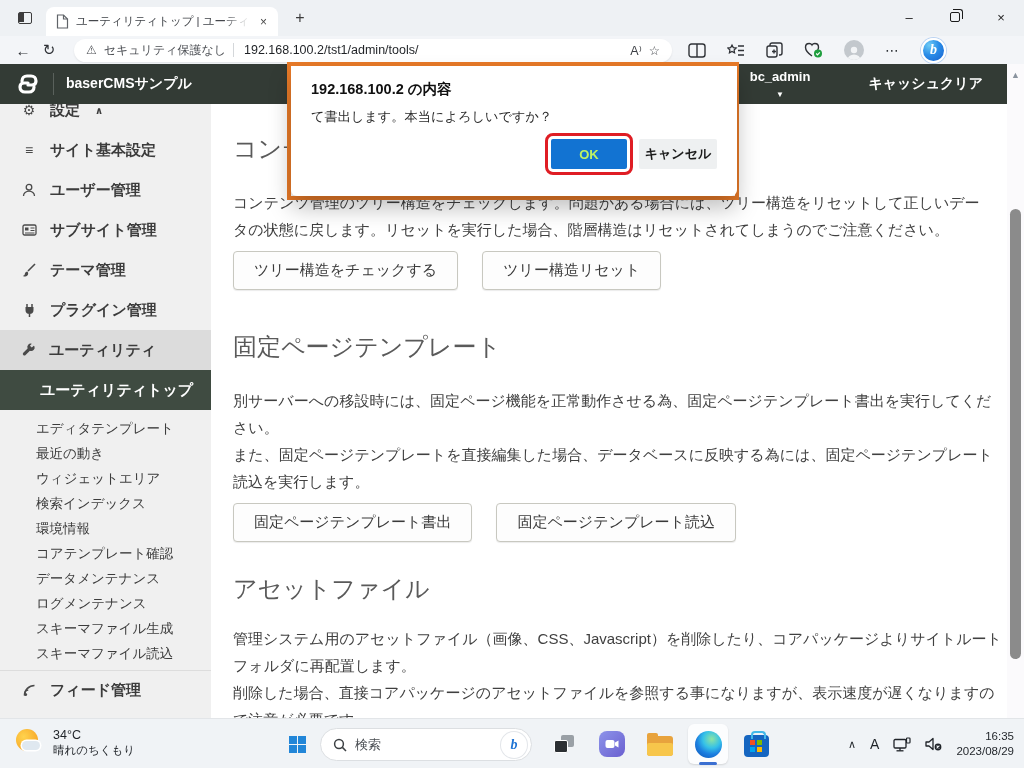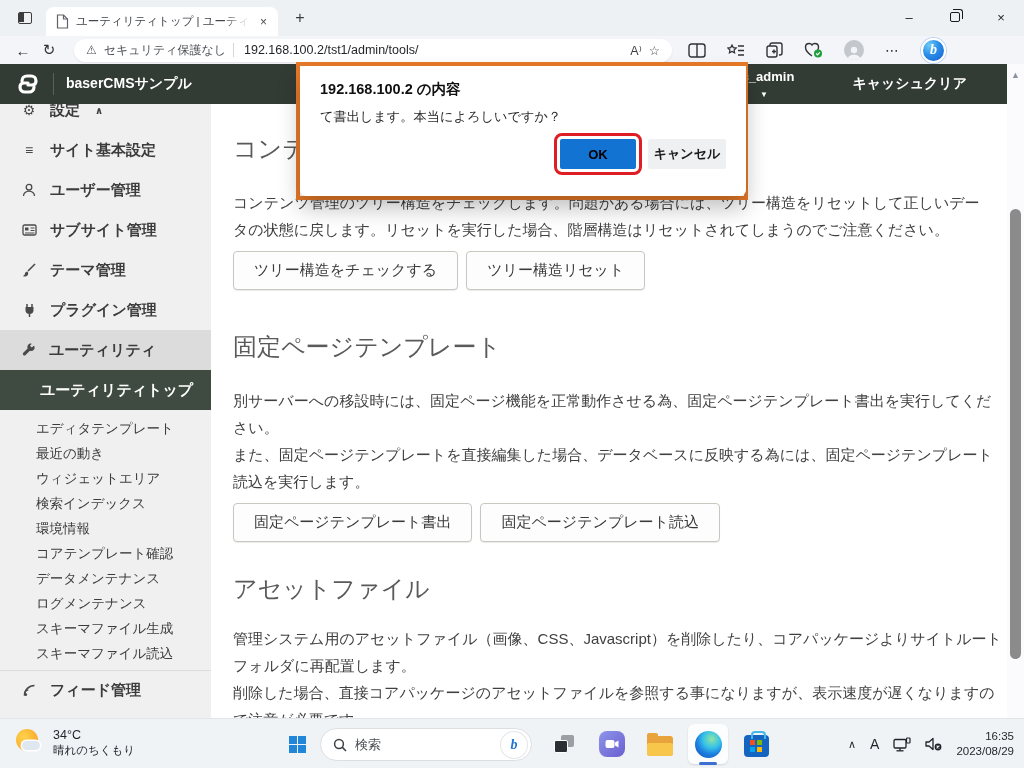--- a/index.html
+++ b/index.html
@@ -38,56 +38,56 @@
 
   
   .page { position:absolute; top:64px; left:0; width:1024px; height:654px; background:#fff; overflow:hidden; }
   .admin-header { position:absolute; top:0; left:0; width:1007px; height:40px; background:#333b35; display:flex; align-items:center; color:#fff; }
   .brand-logo { width:26px; height:26px; margin:0 12px 0 15px; }
   .brand-divider { width:1px; height:22px; background:#5a615c; margin-right:12px; }
   .brand-name { font-size:14px; font-weight:bold; }
   .header-spacer { flex:1; }
   .user-menu { font-size:13px; font-weight:bold; display:flex; align-items:center; gap:6px; margin-right:58px;flex-direction:column; }
   .user-caret { font-size:8px; }
-  .cache-clear { font-size:14px; font-weight:bold; margin-right:40px; }
+  .cache-clear { font-size:14px; font-weight:bold; margin-right:24px; }
 
   .sidebar { position:absolute; top:40px; left:0; width:211px; height:614px; background:#f0f0f0; overflow:hidden; }
   .nav-item { height:40px; display:flex; align-items:center; gap:13px; padding-left:21px; font-size:15px; font-weight:bold; color:#3c3c3c; }
   .nav-item.clipped { margin-top:-14px; }
   .nav-item.active-parent { background:#dcdcdc;gap:12px; }
   .nav-item .nicon { width:16px; display:flex; justify-content:center; align-items:center; font-size:14px; color:#4a4a4a; }
   .nav-chev { font-size:10px; margin-left:2px; }
   .subnav-active { height:40px; display:flex; align-items:center; padding-left:40px; background:#3f4b41; color:#fff; font-size:15px; font-weight:bold; }
   .subnav { padding:6px 0 4px; }
   .subnav-item { height:25px; line-height:25px; padding-left:36px; font-size:13.5px; color:#3c3c3c; }
   .nav-item.feed { border-top:1px solid #ddd; background:#f0f0f0; }
 
   .content { position:absolute; top:40px; left:211px; width:796px; height:614px; background:#fff; padding:30px 24px 0 22px; overflow:hidden; }
   .section-heading { font-size:24px; line-height:29px; font-weight:400; color:#5a5a5a; }
   .s2 .section-heading { margin-top:42px; }
   .s3 .section-heading { margin-top:32px; }
   .para { margin-top:26px; }
   .s3 .para { margin-top:22px; }
   .para-line { font-size:15px; line-height:27px; color:#404040; white-space:nowrap; }
-  .btn-row { margin-top:8px; display:flex; gap:8px;align-items:flex-end; }
+  .btn-row { margin-top:8px; display:flex; gap:24px;align-items:flex-end; }
   .btn { background:#fdfdfd; border:1px solid #c8c8c0; border-radius:4px; padding:9px 20px; font-size:15px; color:#3a3a3a; box-shadow:0 1px 1px rgba(0,0,0,.08); white-space:nowrap; font-family:inherit; }
 
   .scrollbar { position:absolute; top:0; right:0; width:17px; height:654px; background:#fbfafc; }
   .sb-up { position:absolute; top:6px; left:0; width:17px; text-align:center; font-size:9px; color:#8a939e; }
   .sb-thumb { position:absolute; top:145px; left:3px; width:11px; height:450px; background:#8b8b8b; border-radius:6px; }
 
   
-  .annotation-orange { position:absolute; top:62px; left:296px; width:452px; height:138px; border:4px solid #e87a28; z-index:50; }
+  .annotation-orange { position:absolute; top:62px; left:287px; width:452px; height:138px; border:4px solid #e87a28; z-index:50; }
   .dialog { width:446px; height:130px; background:#fff; box-shadow:0 12px 22px rgba(0,0,0,.25); padding:14px 20px 12px; border-radius:0 0 6px 6px; }
   .dlg-title { font-size:14.5px; font-weight:bold; color:#101010; }
   .dlg-line { font-size:13.2px; line-height:20px; color:#2a2a2a; white-space:nowrap; }
   .dlg-body { margin-top:8px; }
   .dlg-buttons { margin-top:12px; display:flex; justify-content:flex-end; gap:12px; }
   .dlg-btn { min-width:76px; height:30px; border:none; border-radius:2px; font-size:13px; font-weight:bold; font-family:inherit; }
-  .dlg-ok { background:#1273d2; color:#000000; outline:3px solid #df1d24; outline-offset:3px; }
+  .dlg-ok { background:#1273d2; color:#bef264; outline:3px solid #df1d24; outline-offset:3px; }
   .dlg-cancel { background:#eef0f1; color:#1b1b1b; min-width:78px; }
 
   
   .taskbar { position:absolute; top:718px; left:0; width:1024px; height:50px; background:#f0f3f6; border-top:1px solid #e2e5e8; }
   .weather { position:absolute; left:14px; top:8px; display:flex; align-items:center; gap:9px; }
   .weather-ico { width:30px; height:30px; position:relative; }
   .sun { position:absolute; left:2px; top:2px; width:22px; height:22px; border-radius:50%; background:radial-gradient(circle at 35% 35%,#ffd34d,#f59a1d); }
   .cloudlet { position:absolute; left:8px; top:14px; width:18px; height:9px; border-radius:8px; background:#dfe8f0; box-shadow:0 0 0 1.5px #fff; }
   .weather-temp { font-size:12.5px; color:#1f2328; line-height:15px; }
   .weather-desc { font-size:11.5px; color:#1f2328; line-height:14px; }

